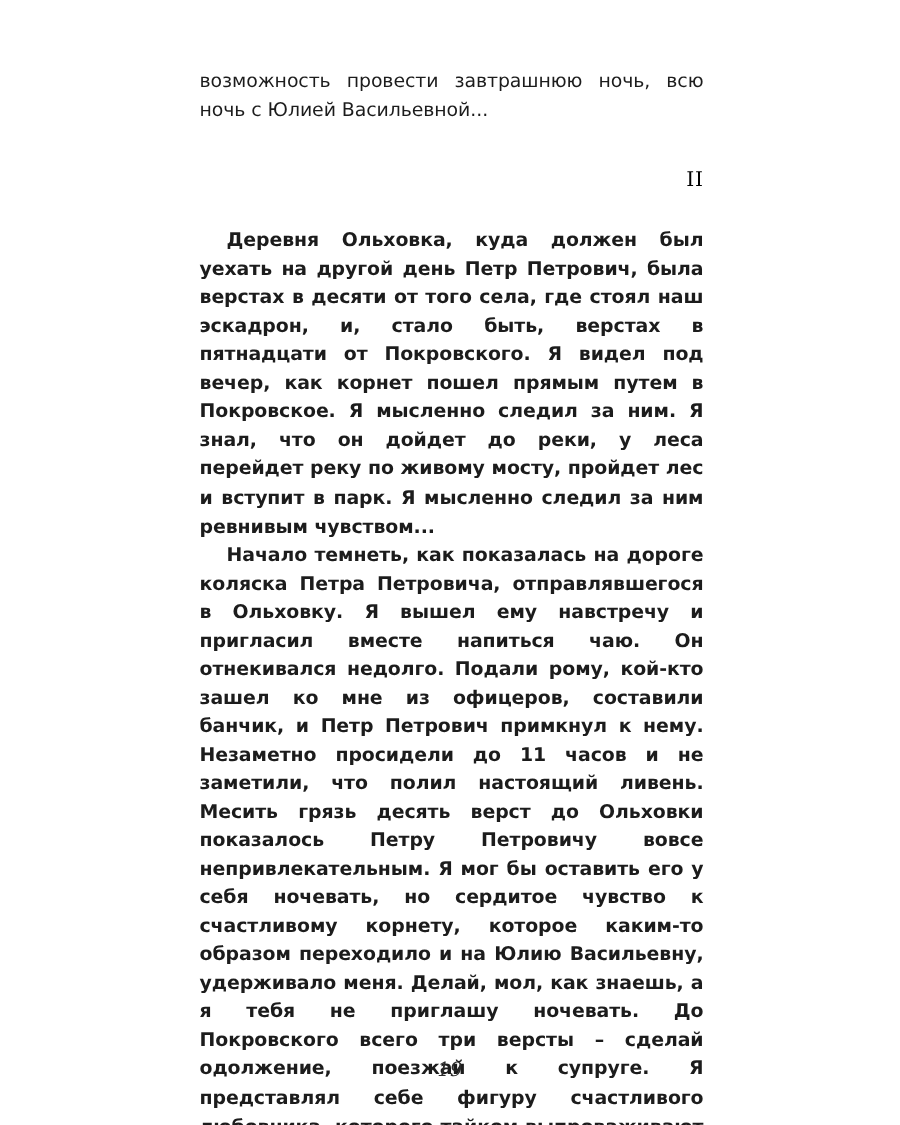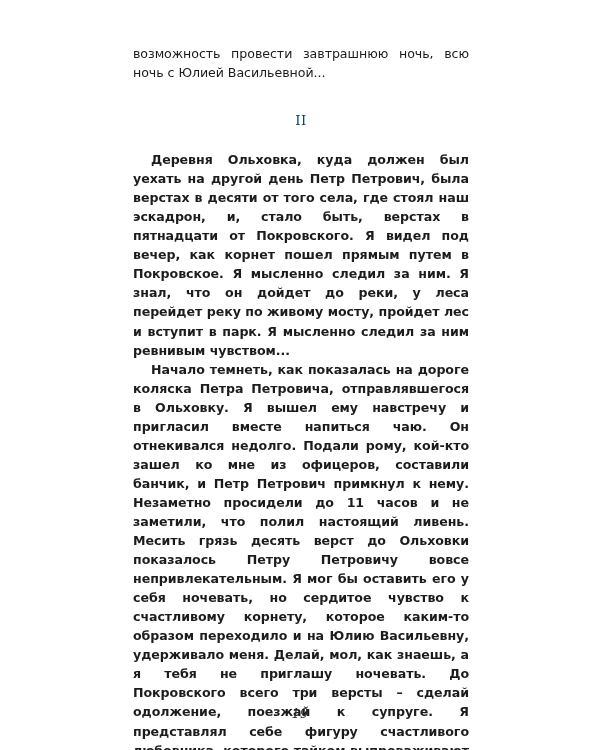--- a/index.html
+++ b/index.html
@@ -44,22 +44,22 @@
   }
   .para.indented {
     text-indent: 0;
     font-weight: bold;
   }
   .chapter-heading {
     margin: 0;
     font-family: "DejaVu Serif", serif;
     font-size: 13.5px;
     font-weight: normal;
-    color: #0c4a6e;
-    text-align: center;
+    color: #000000;
+    text-align: right;
     letter-spacing: 0.4px;
   }
   .gap-before-heading { height: 30px; }
   .gap-after-heading  { height: 22px; }
 
   .folio {
     position: absolute;
     left: 0;
     top: 706px;
     width: 600px;

